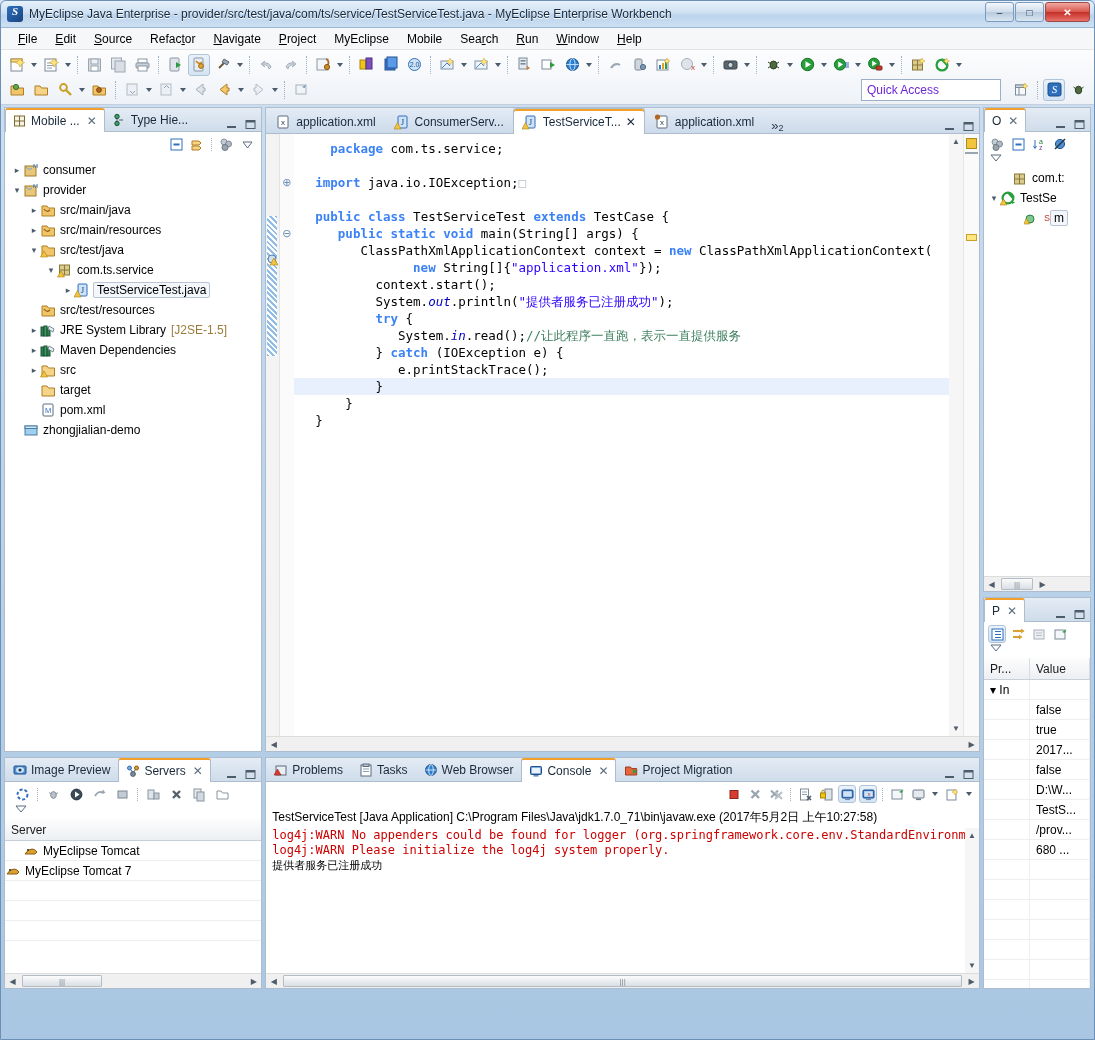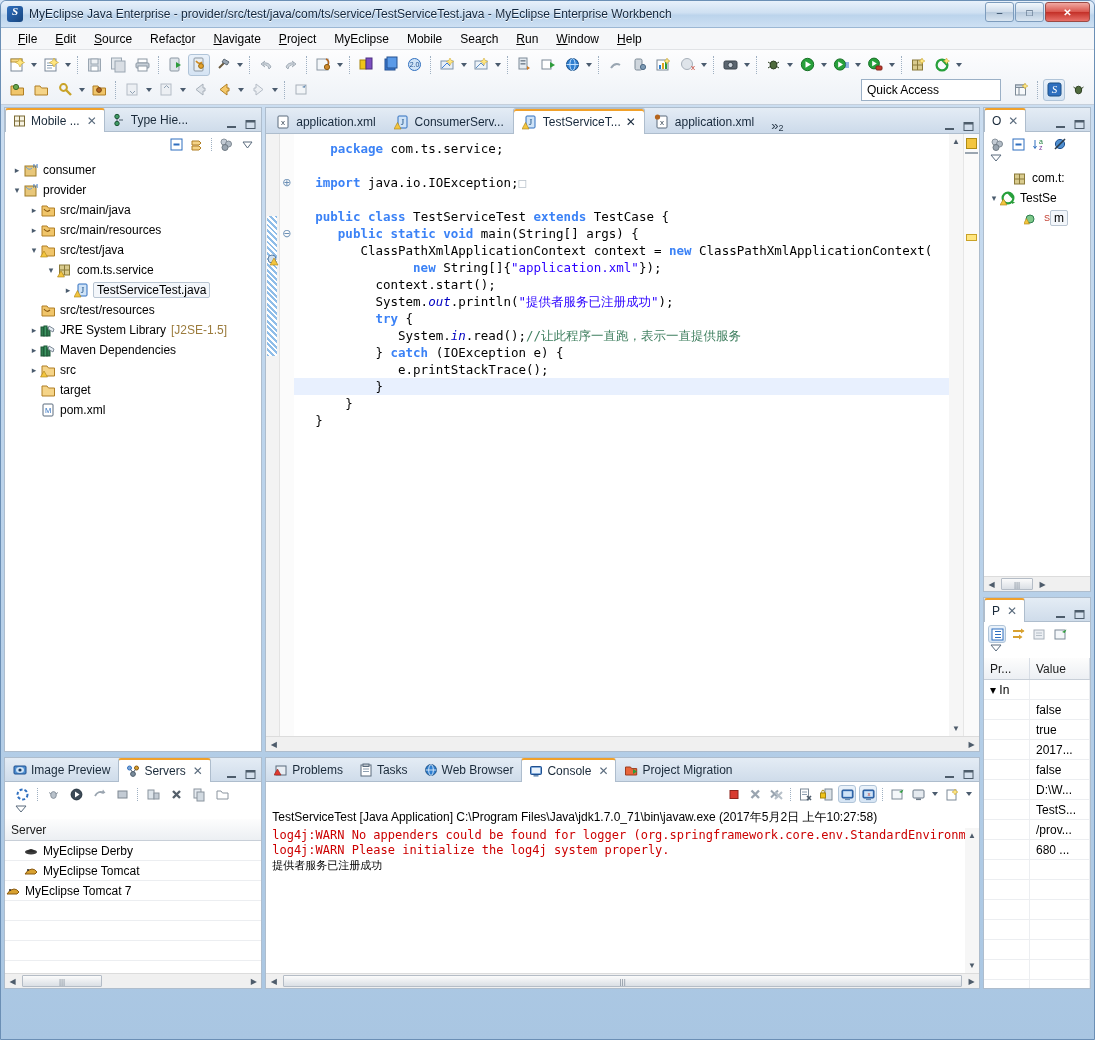--- a/index.html
+++ b/index.html
@@ -82,21 +82,21 @@
   }
   .arrow { width:10px; height:22px; display:flex; align-items:center; justify-content:center; }
   .arrow::after {
     content:""; border-left:3px solid transparent; border-right:3px solid transparent;
     border-top:4px solid #4a5b6e;
   }
   .sep { width:1px; height:18px; margin:0 4px; border-left:1px dotted #9fb0c2; }
   .quick {
     margin-left:auto; width:140px; height:22px;
     border:1px solid #9bb0c6; background:#fff;
-    font-size:12px; color:#000000; padding:2px 5px;
+    font-size:12px; color:#6d28d9; padding:2px 5px;
     display:flex; align-items:center;
   }
   .persp { display:flex; align-items:center; margin-left:8px; }
   
   .wb { position:relative; height:904px; padding:2px 3px 0 3px; display:flex; }
   .col-left { width:268px; display:flex; flex-direction:column; }
   .col-mid  { flex:1; display:flex; flex-direction:column; margin:0 3px; }
   .col-right{ width:110px; display:flex; flex-direction:column; }
   
   .view { background:#fff; border:1px solid #aebdcd; display:flex; flex-direction:column; overflow:hidden; }
@@ -747,20 +747,30 @@
             <div class="trow2" style="padding-left: 19px;">
               <span class="tw"></span>
               <span class="ti">
                 <svg width="16" height="16">
                   <rect x="3" y="2" width="10" height="12" rx="1" fill="#fff" stroke="#5a6b7d"></rect>
                   <text x="8" y="11" font-size="7.5" fill="#2f6fbf" text-anchor="middle" font-family="sans-serif">M</text>
                 </svg>
               </span>
               <span>pom.xml</span>
             </div>
+            <div class="trow2" style="padding-left: 2px;">
+              <span class="tw"></span>
+              <span class="ti">
+                <svg width="16" height="16">
+                  <rect x="2" y="4" width="12" height="9" fill="#9fd0ef" stroke="#4d7fa5"></rect>
+                  <rect x="2" y="4" width="12" height="2.5" fill="#cfe7f8" stroke="#4d7fa5"></rect>
+                </svg>
+              </span>
+              <span>zhongjialian-demo</span>
+            </div>
           </div>
       </div>
 
       <div class="view" style="height:232px;margin-top:5px;">
         <div class="vtabs" id="sv-tabs">
             <div class="vtab">
               <span>
                 <svg width="14" height="14">
                   <rect x="1" y="3" width="12" height="8" rx="1" fill="#4f8fd0" stroke="#1f4f8f"></rect>
                   <ellipse cx="7" cy="7" rx="4" ry="3" fill="#cfe3f7"></ellipse>
@@ -856,29 +866,20 @@
               <polygon points="2,3 12,3 7,9" fill="none" stroke="#5a6b7d"></polygon>
             </svg>
         </div>
         <div class="thead" style="margin-top:4px;">
           <div class="th" style="flex:1;border-right:none;">Server</div>
         </div>
         <div style="flex:1;background:#fff;overflow:hidden;" id="sv-rows">
             <div class="tr" style="padding-left: 18px;">
               <span class="ti">
                 <svg width="16" height="16">
-                  <ellipse cx="8" cy="9" rx="6" ry="2.4" fill="#3a3a3a"></ellipse>
-                  <path d="M4 9 q4-6 8 0" fill="#2b2b2b"></path>
-                </svg>
-              </span>
-              <span>MyEclipse Derby</span>
-            </div>
-            <div class="tr" style="padding-left: 18px;">
-              <span class="ti">
-                <svg width="16" height="16">
                   <path d="M2 11 q3-5 7-5 q3 0 5 3 l-2 2z" fill="#d8a130" stroke="#8a5a10"></path>
                   <circle cx="5" cy="7" r="1" fill="#2b2b2b"></circle>
                 </svg>
               </span>
               <span>MyEclipse Tomcat</span>
             </div>
             <div class="tr" style="">
               <span class="ti">
                 <svg width="16" height="16">
                   <path d="M2 11 q3-5 7-5 q3 0 5 3 l-2 2z" fill="#d8a130" stroke="#8a5a10"></path>

